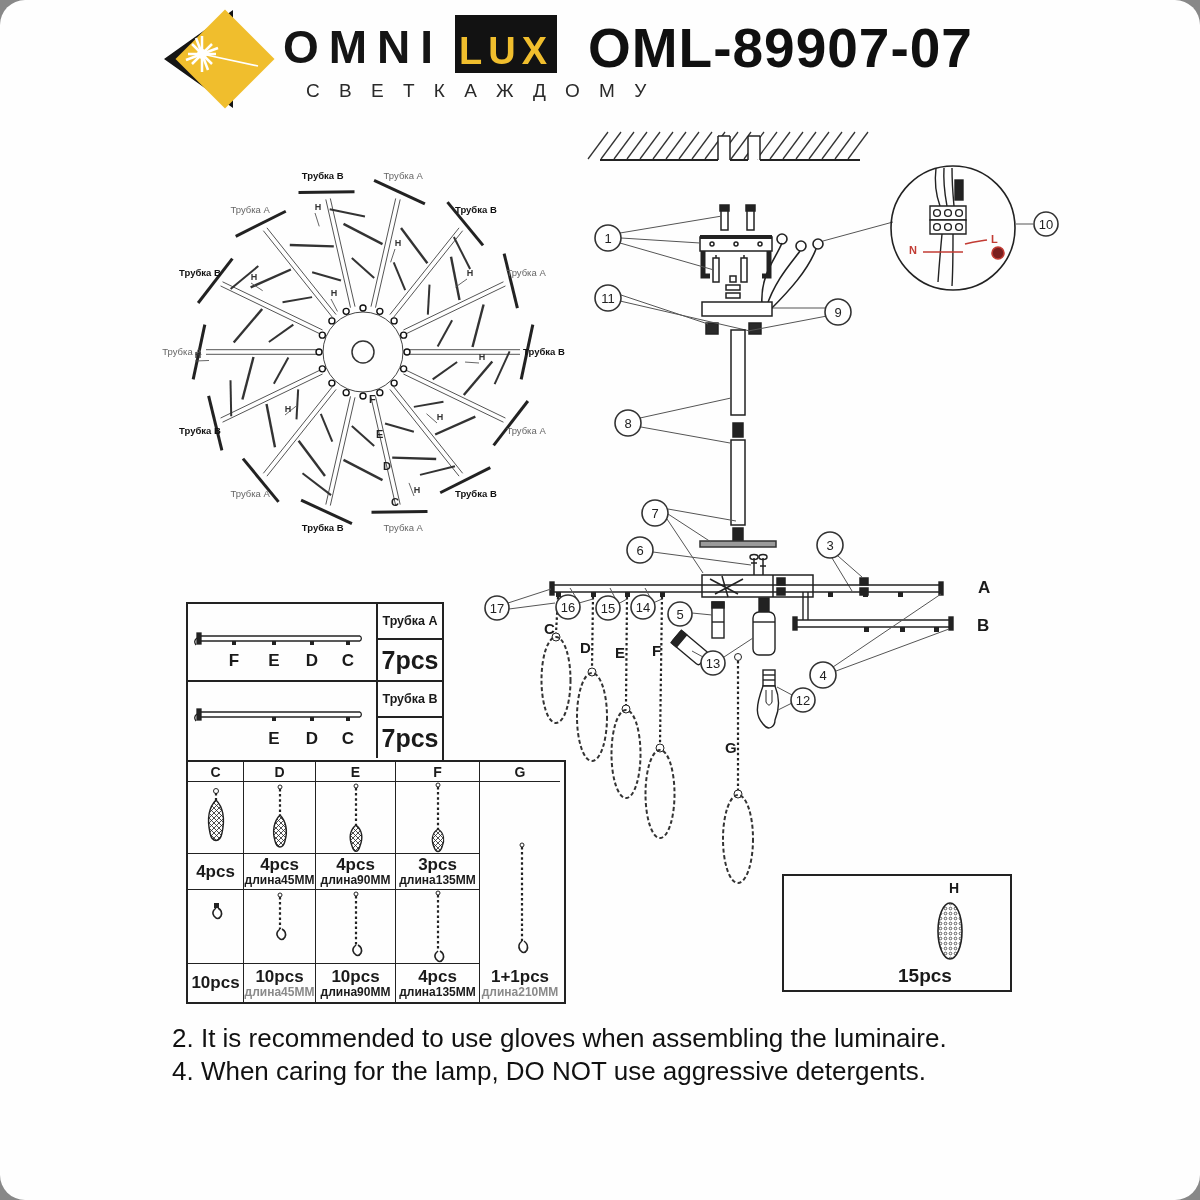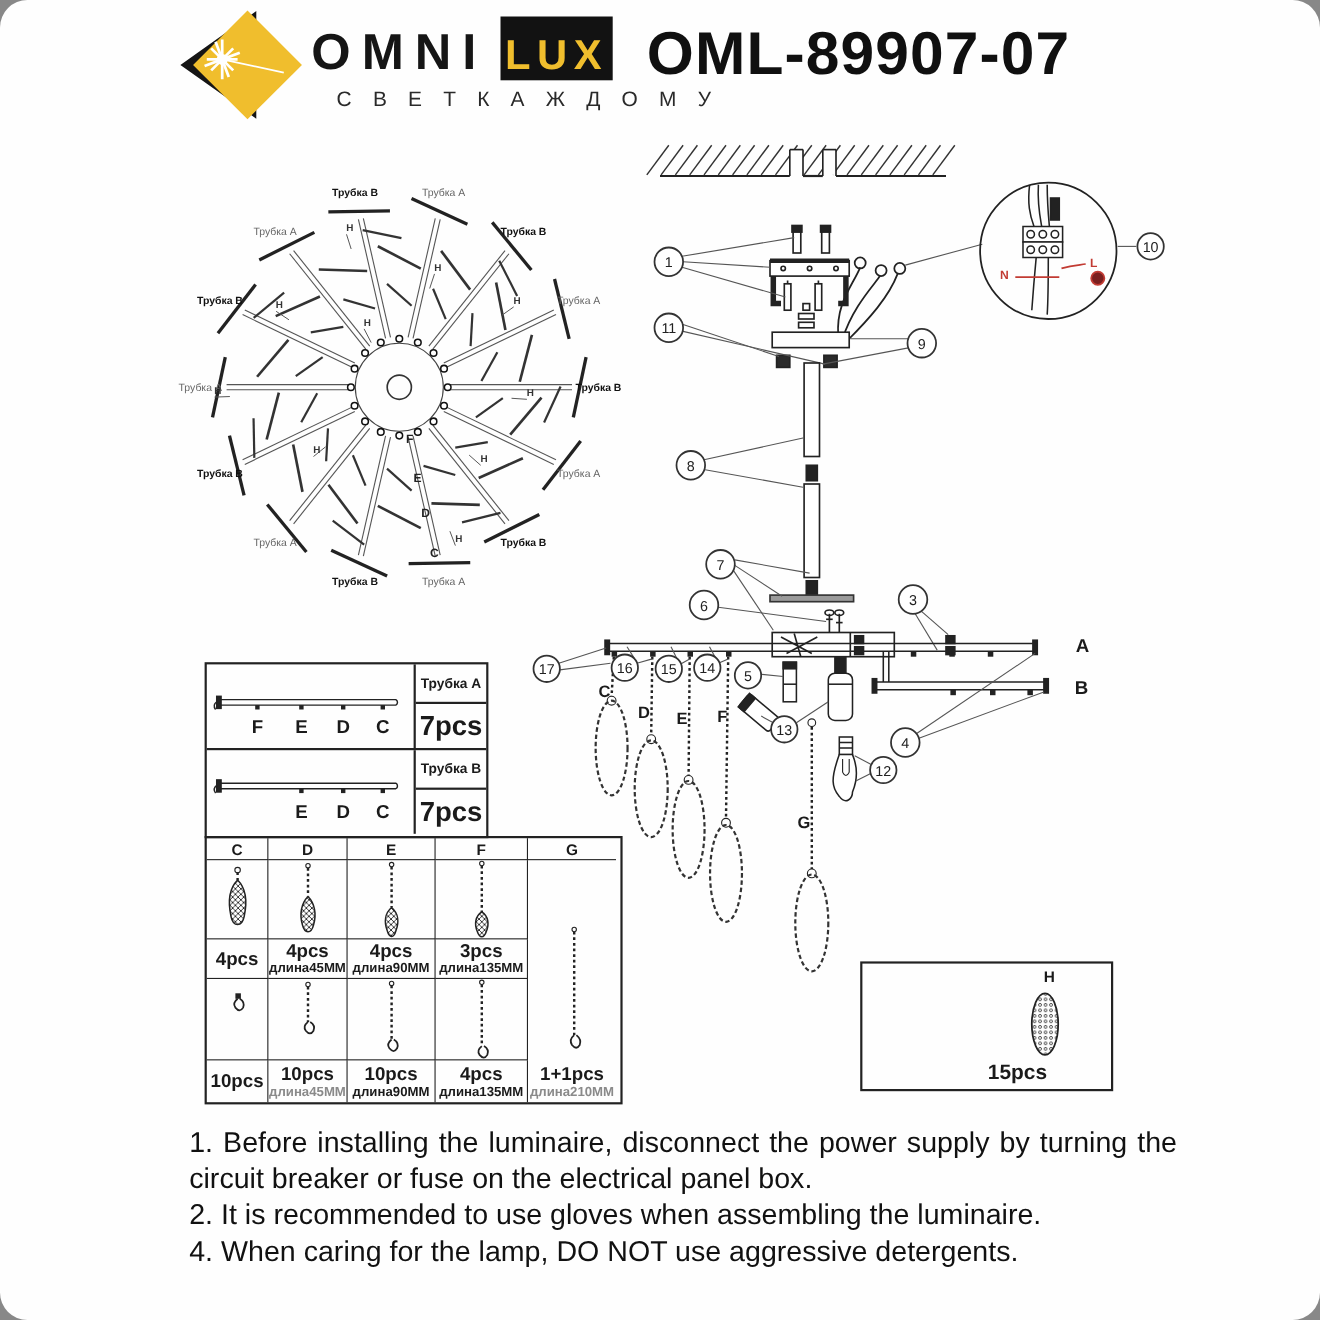--- a/index.html
+++ b/index.html
@@ -704,18 +704,17 @@
     <div class="acccell accR">
       <div class="acch">H</div>
       <svg width="112" height="110" viewBox="0 0 112 110">
         <ellipse cx="52" cy="55" rx="12" ry="28" fill="url(#dotp)" stroke="#222" stroke-width="1.6"></ellipse>
       </svg>
       <div class="acccap">15pcs</div>
     </div>
   </div>
 
   <div class="instr">
-    <p>1. Before installing the luminaire, disconnect the power supply by turning the circuit breaker or fuse on the electrical panel box.</p>
     <p>2. It is recommended to use gloves when assembling the luminaire.</p>
     <p>4. When caring for the lamp, DO NOT use aggressive detergents.</p>
   </div>
 
 </div>
 
 </body></html>

